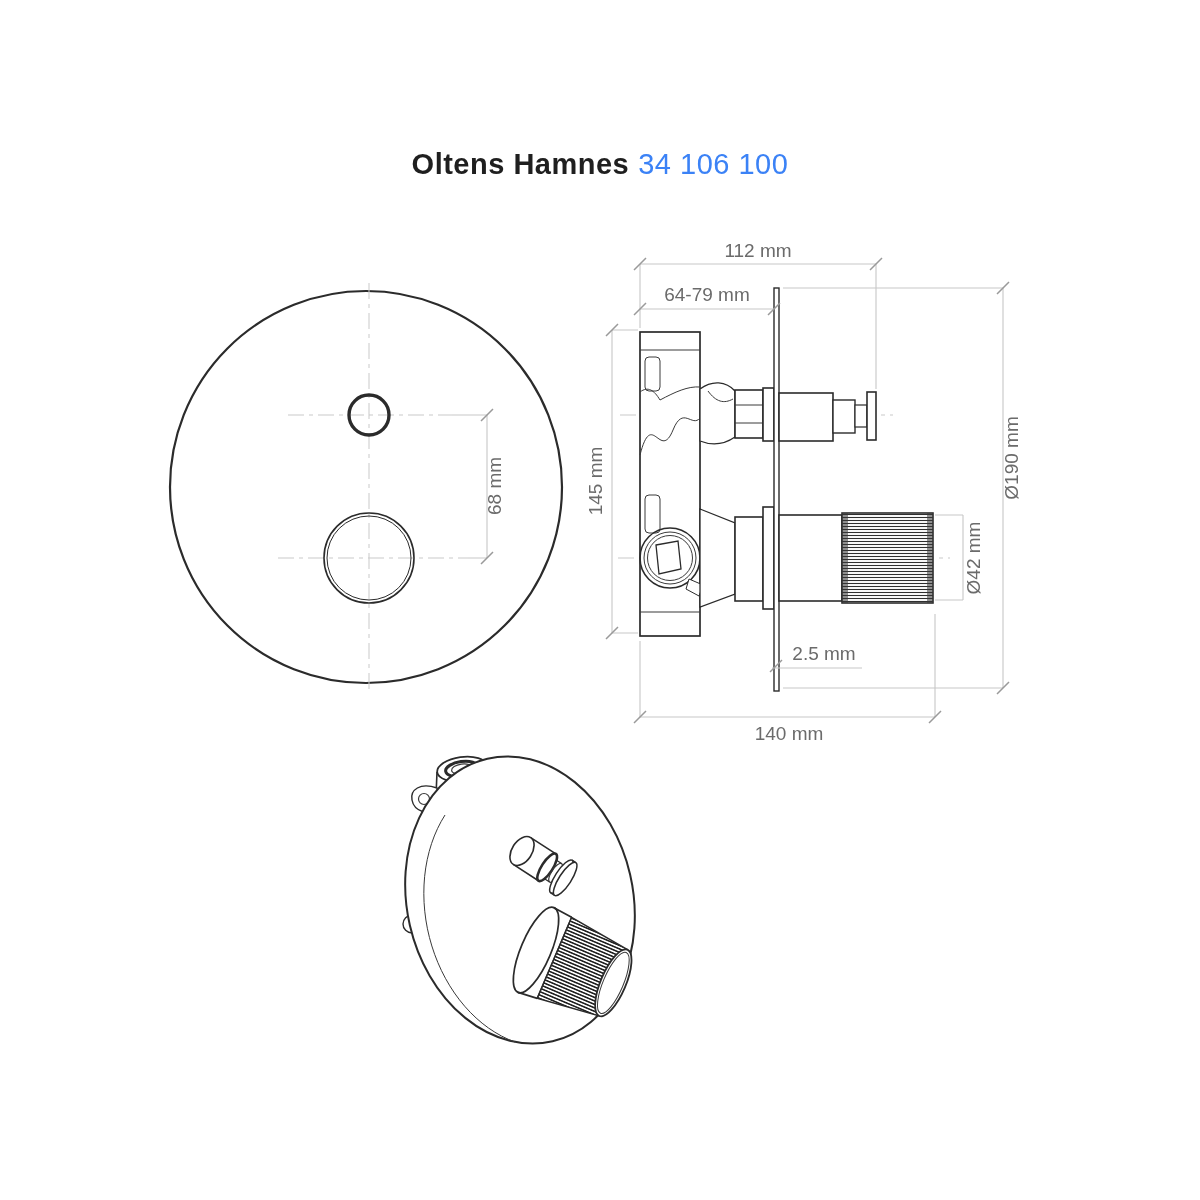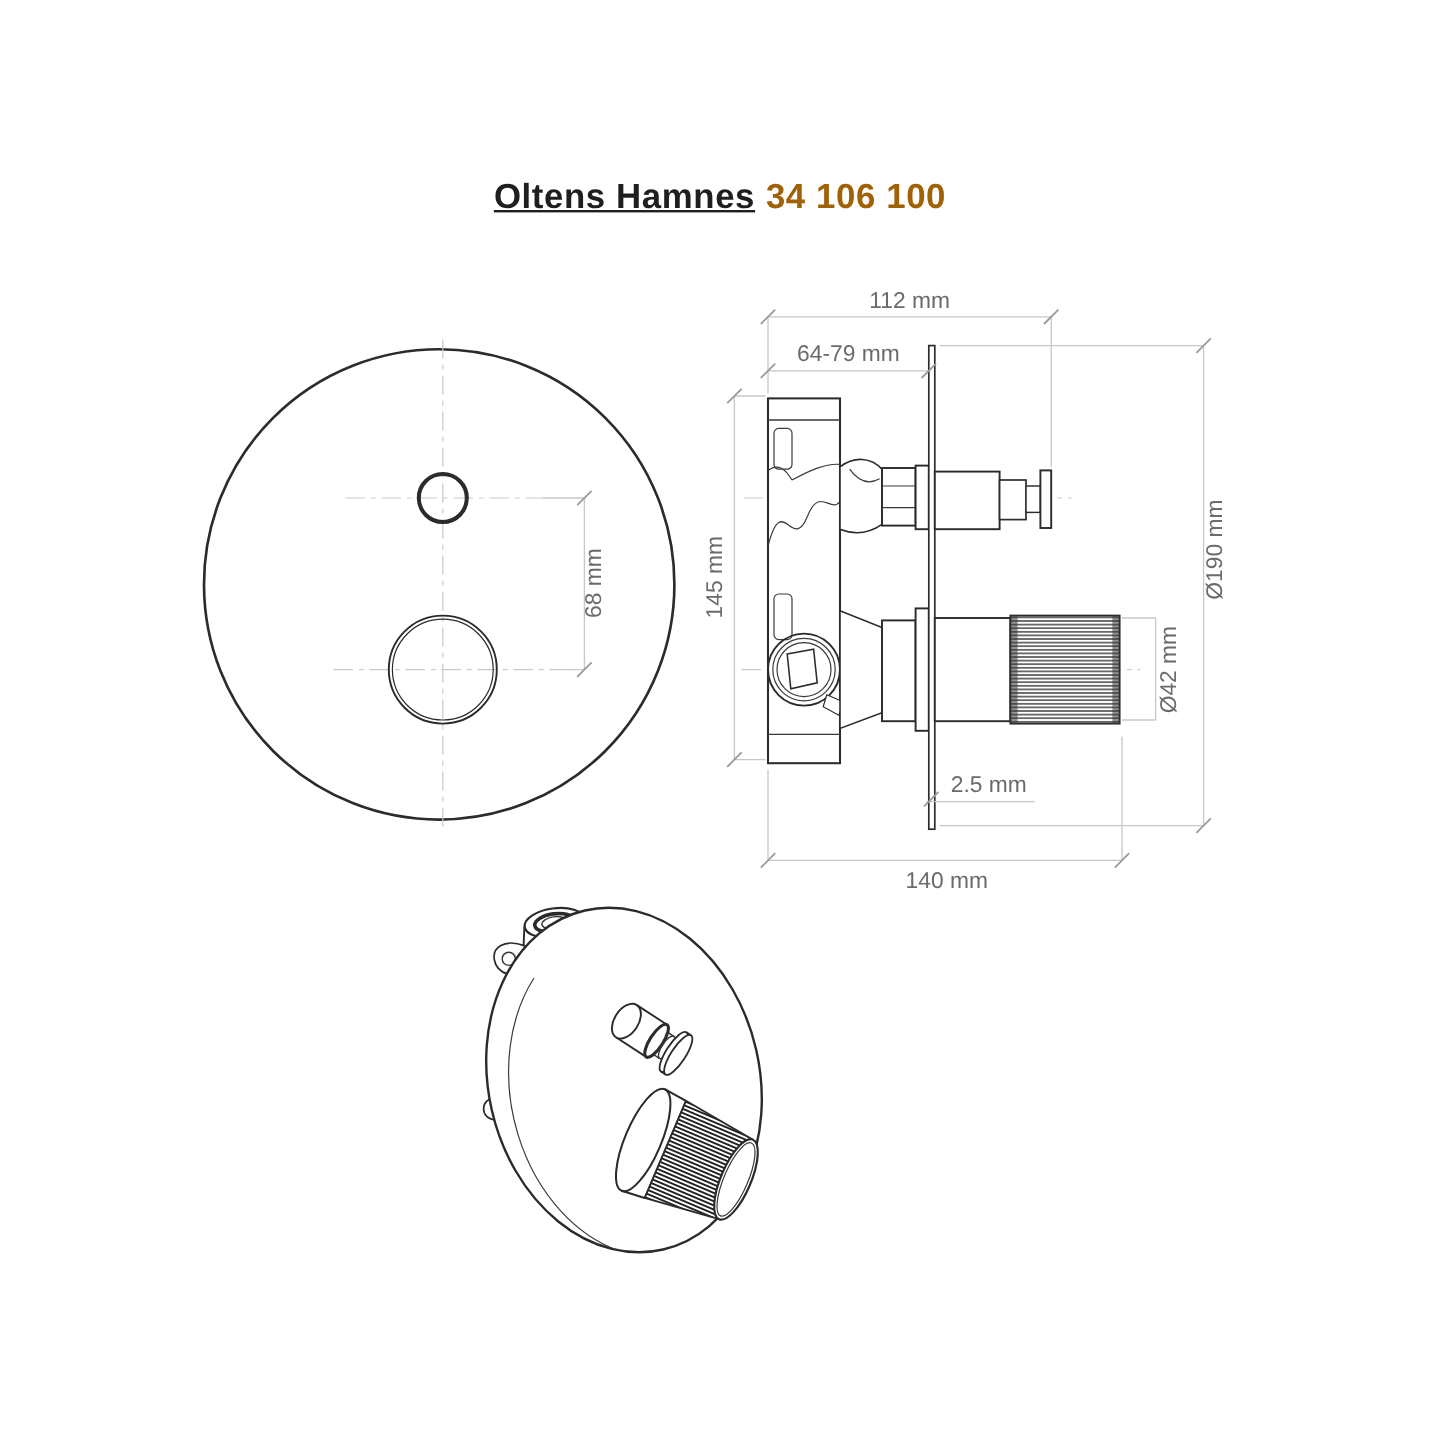--- a/index.html
+++ b/index.html
@@ -1,21 +1,21 @@
 <!DOCTYPE html>
 <html><head>
 <meta charset="utf-8">
 <style>
   html,body{margin:0;padding:0;background:#ffffff;}
   .canvas{position:relative;width:1200px;height:1200px;background:#ffffff;overflow:hidden;
           font-family:"Liberation Sans", sans-serif;}
   .title{position:absolute;top:148px;left:0;width:1200px;text-align:center;
          font-size:29px;letter-spacing:.5px;color:#1f1f1f;}
-  .title .brand{font-weight:700;text-decoration:underline;}
-  .title .code{font-weight:700;color:#a16207;margin-left:9px;}
+  .title .brand{font-weight:700;}
+  .title .code{font-weight:400;color:#3b82f6;margin-left:9px;}
   svg{position:absolute;left:0;top:0;}
   .ln{stroke:#2b2b2b;fill:none;}
   .lnf{stroke:#2b2b2b;fill:#ffffff;}
   .thin{stroke:#3a3a3a;fill:none;}
   .cl{stroke:#c9c9c9;fill:none;stroke-width:1;stroke-dasharray:16 5 4 5;}
   .dim{stroke:#c7c7c7;fill:none;stroke-width:1.1;}
   .tick{stroke:#9a9a9a;stroke-width:1.5;fill:none;}
   .dimtxt{font-family:"Liberation Sans", sans-serif;font-size:19px;fill:#6b6b6b;stroke:none;}
 </style>
 </head>

